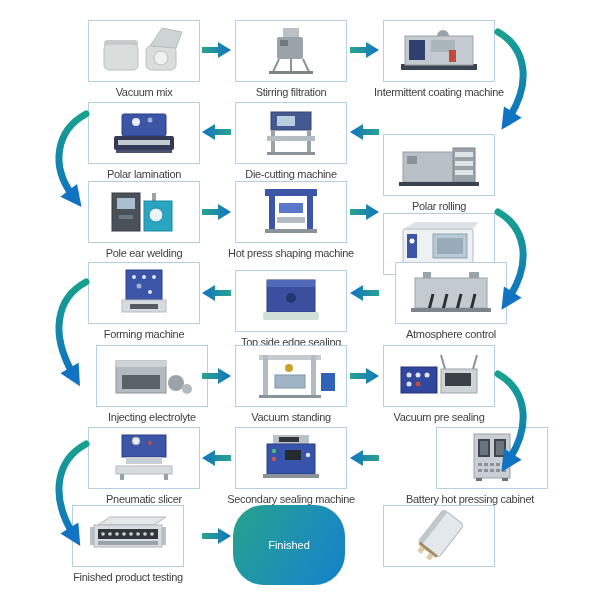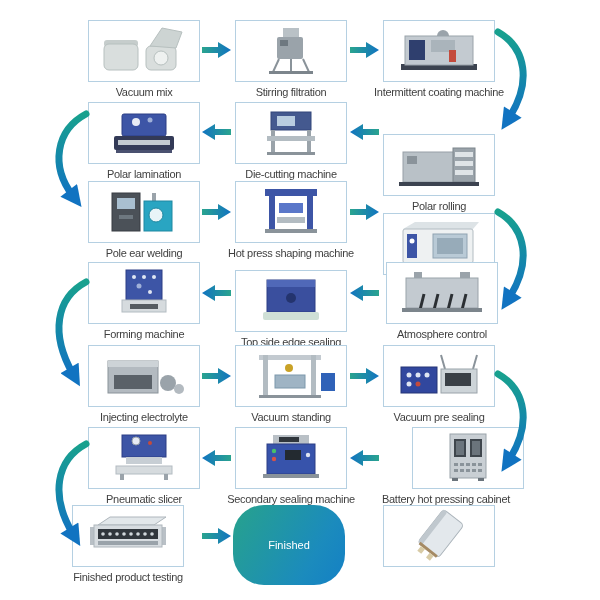--- a/index.html
+++ b/index.html
@@ -168,39 +168,39 @@
       <svg width="104" height="54" viewBox="0 0 104 54">
         <rect x="28" y="6" width="48" height="32" fill="#3a4f9e" stroke="#2c3f85"></rect>
         <rect x="28" y="6" width="48" height="7" fill="#5068b8"></rect>
         <circle cx="52" cy="24" r="5" fill="#24346e"></circle>
         <rect x="24" y="38" width="56" height="8" rx="2" fill="#cfe0d6"></rect>
       </svg>
     </div>
     <div class="lbl">Top side edge sealing</div>
   </div>
 
-  <div class="cell" style="left:386px;top:262px;border-radius:10px;">
+  <div class="cell" style="left:395px;top:262px;border-radius:10px;">
     <div class="box">
       <svg width="104" height="54" viewBox="0 0 104 54">
         <rect x="24" y="6" width="8" height="6" fill="#9aa3aa"></rect>
         <rect x="70" y="6" width="10" height="6" fill="#9aa3aa"></rect>
         <rect x="16" y="12" width="72" height="30" fill="#c3cad0" stroke="#9aa3aa"></rect>
         <g stroke="#2b2f33" stroke-width="3" fill="none">
           <path d="M34,28 L30,44"></path>
             <path d="M48,28 L44,44"></path>
           <path d="M62,28 L58,44"></path>
             <path d="M76,28 L72,44"></path>
         </g>
         <rect x="12" y="42" width="80" height="4" fill="#7c858c"></rect>
       </svg>
     </div>
     <div class="lbl">Atmosphere control</div>
   </div>
 
-  <div class="cell" style="left:88px;top:345px;">
+  <div class="cell" style="left:96px;top:345px;">
     <div class="box">
       <svg width="104" height="54" viewBox="0 0 104 54">
         <rect x="16" y="12" width="50" height="32" fill="#b3bac0" stroke="#8a939a"></rect>
         <rect x="16" y="12" width="50" height="6" fill="#cdd3d7"></rect>
         <rect x="22" y="26" width="38" height="14" fill="#5a6168"></rect>
         <circle cx="76" cy="34" r="8" fill="#9aa3aa"></circle>
         <circle cx="87" cy="40" r="5" fill="#b3bac0"></circle>
       </svg>
     </div>
     <div class="lbl">Injecting electrolyte</div>
@@ -262,21 +262,21 @@
         <rect x="46" y="19" width="16" height="10" fill="#232a30"></rect>
         <circle cx="35" cy="20" r="2.2" fill="#47c06a"></circle>
         <circle cx="35" cy="28" r="2.2" fill="#d85348"></circle>
         <circle cx="69" cy="24" r="2.2" fill="#dfe5f2"></circle>
         <rect x="24" y="43" width="56" height="4" fill="#8a939a"></rect>
       </svg>
     </div>
     <div class="lbl">Secondary sealing machine</div>
   </div>
 
-  <div class="cell" style="left:368px;top:427px;padding-left:44px;">
+  <div class="cell" style="left:392px;top:427px;padding-left:44px;">
     <div class="box">
       <svg width="104" height="54" viewBox="0 0 104 54">
         <rect x="34" y="3" width="36" height="44" fill="#c9cfd4" stroke="#9aa3aa"></rect>
         <rect x="38" y="8" width="12" height="18" fill="#3f464d"></rect>
         <rect x="54" y="8" width="12" height="18" fill="#3f464d"></rect>
         <rect x="40" y="10" width="8" height="14" fill="#6b747c"></rect>
         <rect x="56" y="10" width="8" height="14" fill="#6b747c"></rect>
         <g fill="#8a939a">
           <rect x="38" y="32" width="4" height="3"></rect>
             <rect x="44" y="32" width="4" height="3"></rect>

